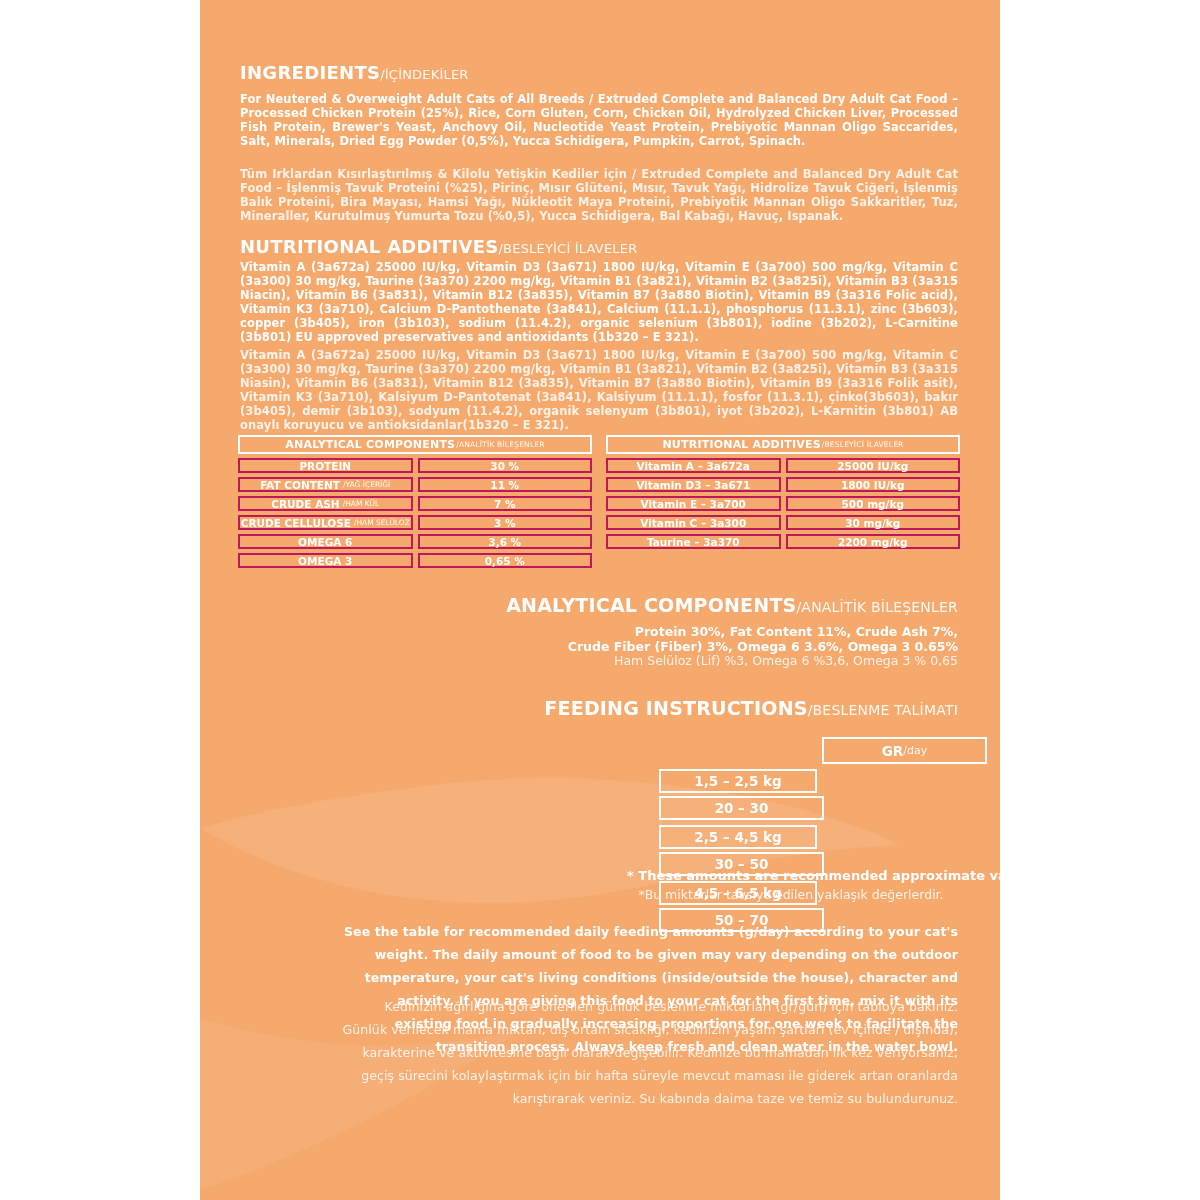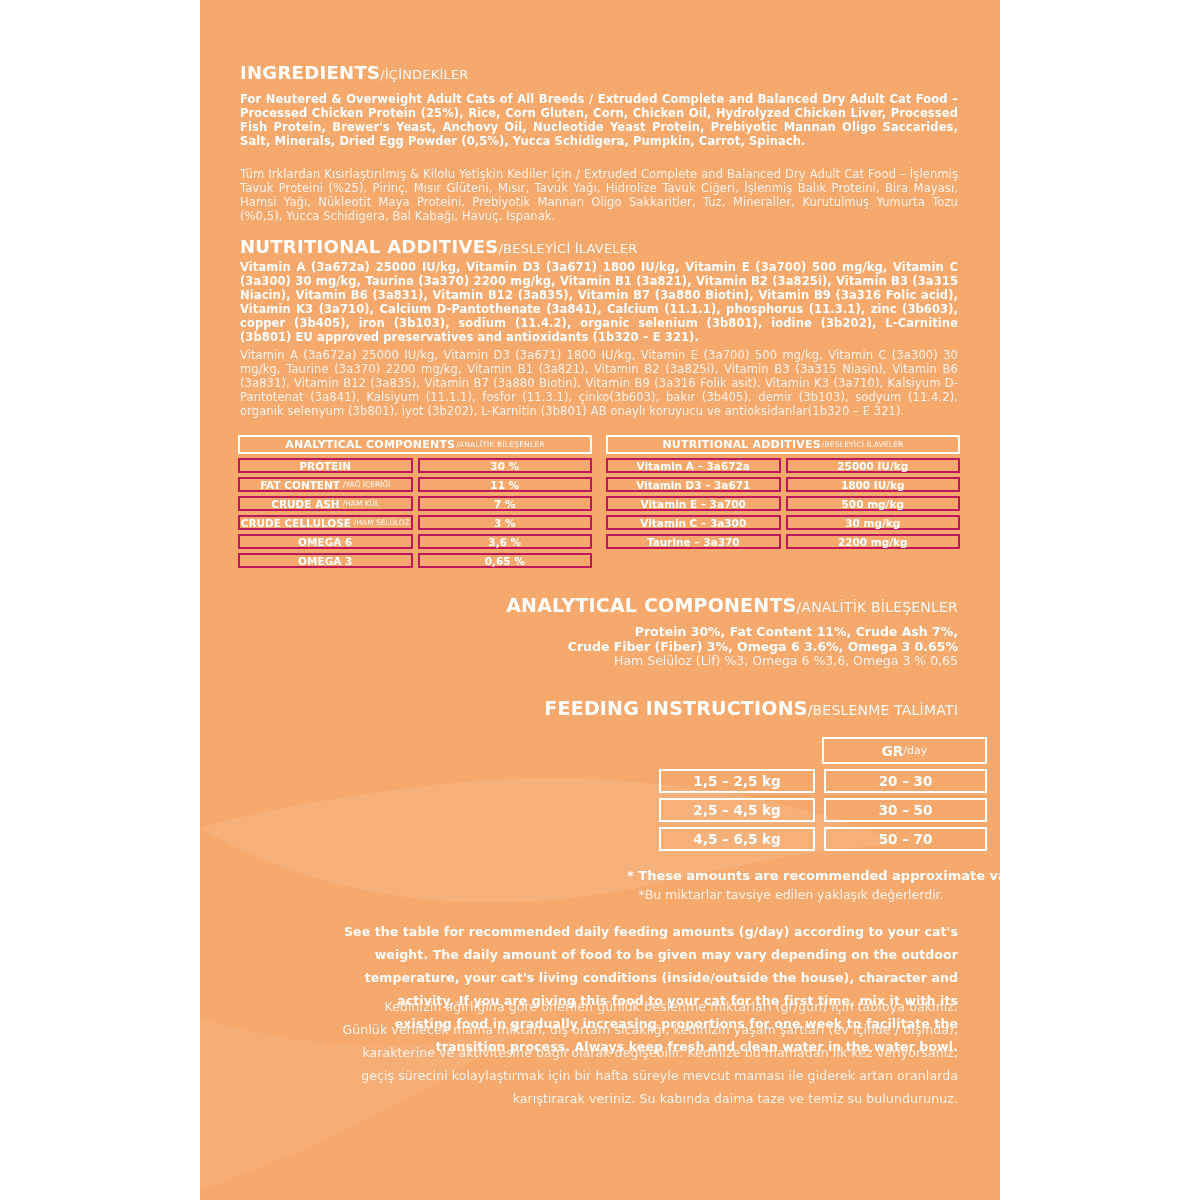--- a/index.html
+++ b/index.html
@@ -7,21 +7,21 @@
     width:1200px;height:1200px;background:#ffffff;position:relative;
     font-family:"DejaVu Sans","Liberation Sans",sans-serif;color:#ffffff;overflow:hidden;
   }
   #panel{position:absolute;left:200px;top:0;width:800px;height:1200px;background:#F5A96C;overflow:hidden;}
   #wave-svg{position:absolute;left:0;top:0;width:800px;height:1200px;}
 
   .abs{position:absolute;}
   .sec-heading{font-size:18px;font-weight:800;letter-spacing:.3px;white-space:nowrap;}
   .sec-heading .sub{font-size:13px;font-weight:400;opacity:.92;letter-spacing:.2px;}
   .para{width:718px;font-size:11.5px;line-height:13.9px;font-weight:700;text-align:justify;letter-spacing:.1px;}
-  .para.tr{font-weight:400;opacity:.85;}
+  .para.tr{font-weight:700;opacity:.85;}
 
   
   #tables-row{left:38px;top:435px;display:flex;gap:14px;}
   .tbl{display:flex;flex-direction:column;gap:4px;width:354px;}
   .tbl-hdr{border:2px solid #fff;height:15px;display:flex;align-items:center;justify-content:center;
     font-size:11px;font-weight:800;letter-spacing:.2px;white-space:nowrap;}
   .tbl-hdr .sub{font-size:7.5px;font-weight:500;opacity:.95;margin-left:1px;letter-spacing:.2px;}
   .tbl-row{display:flex;gap:5px;height:15px;}
   .tbl-cell{border:2px solid #be185d;flex:1;display:flex;align-items:center;justify-content:center;
     font-size:10.5px;font-weight:800;white-space:nowrap;}
@@ -37,21 +37,21 @@
   .sum-line.tr.first{margin-top:7px;}
   #feeding-heading{right:42px;top:697px;text-align:right;}
 
   
   #feeding-table{left:427px;top:737px;width:328px;display:flex;flex-direction:column;gap:5px;padding-left:32px;}
   .ft-hdr-row{display:flex;justify-content:flex-end;}
   .ft-cell{border:2px solid #fff;display:flex;align-items:center;justify-content:center;
     font-size:13.5px;font-weight:800;white-space:nowrap;}
   .ft-hdr{width:161px;height:23px;}
   .ft-hdr .sub{font-size:11px;font-weight:400;opacity:.95;}
-  .ft-row{display:flex;gap:9px;}
+  .ft-row{display:flex;gap:3px;flex-direction:column;}
   .ft-weight{width:154px;height:20px;}
   .ft-amount{width:161px;height:20px;}
 
   #feeding-notes{left:427px;top:868px;width:328px;text-align:center;}
   #note-en{font-size:13px;font-weight:800;white-space:nowrap;}
   #note-tr{font-size:12.5px;font-weight:400;opacity:.85;margin-top:4px;white-space:nowrap;}
 
   .bottom-para{left:140px;width:618px;text-align:right;font-size:12.5px;line-height:23px;font-weight:800;letter-spacing:.1px;}
   #bottom-para-en{top:920px;}
   #bottom-para-tr{top:995px;font-weight:400;opacity:.85;}

